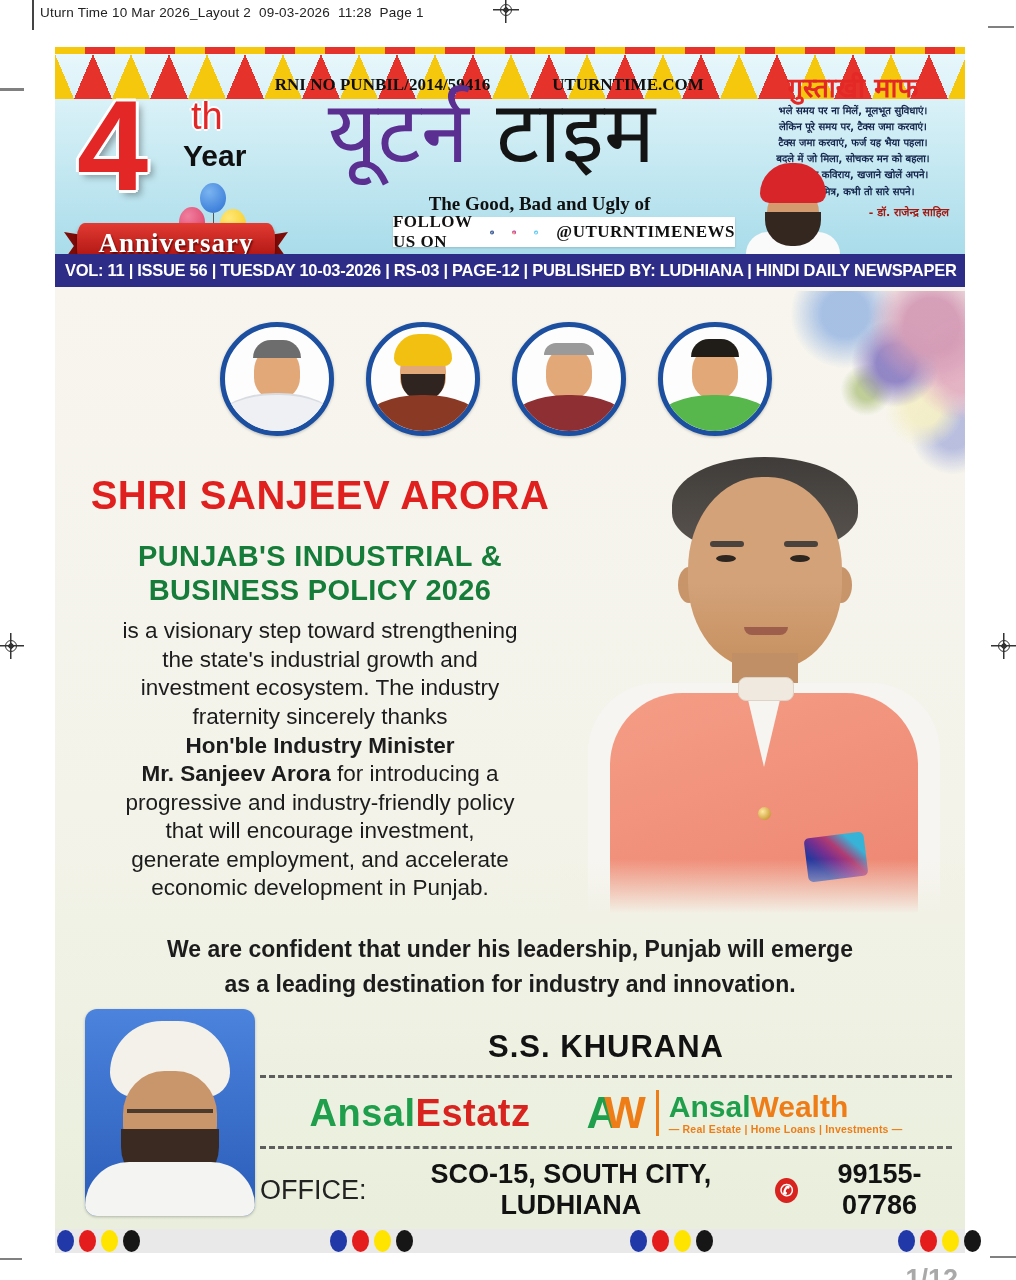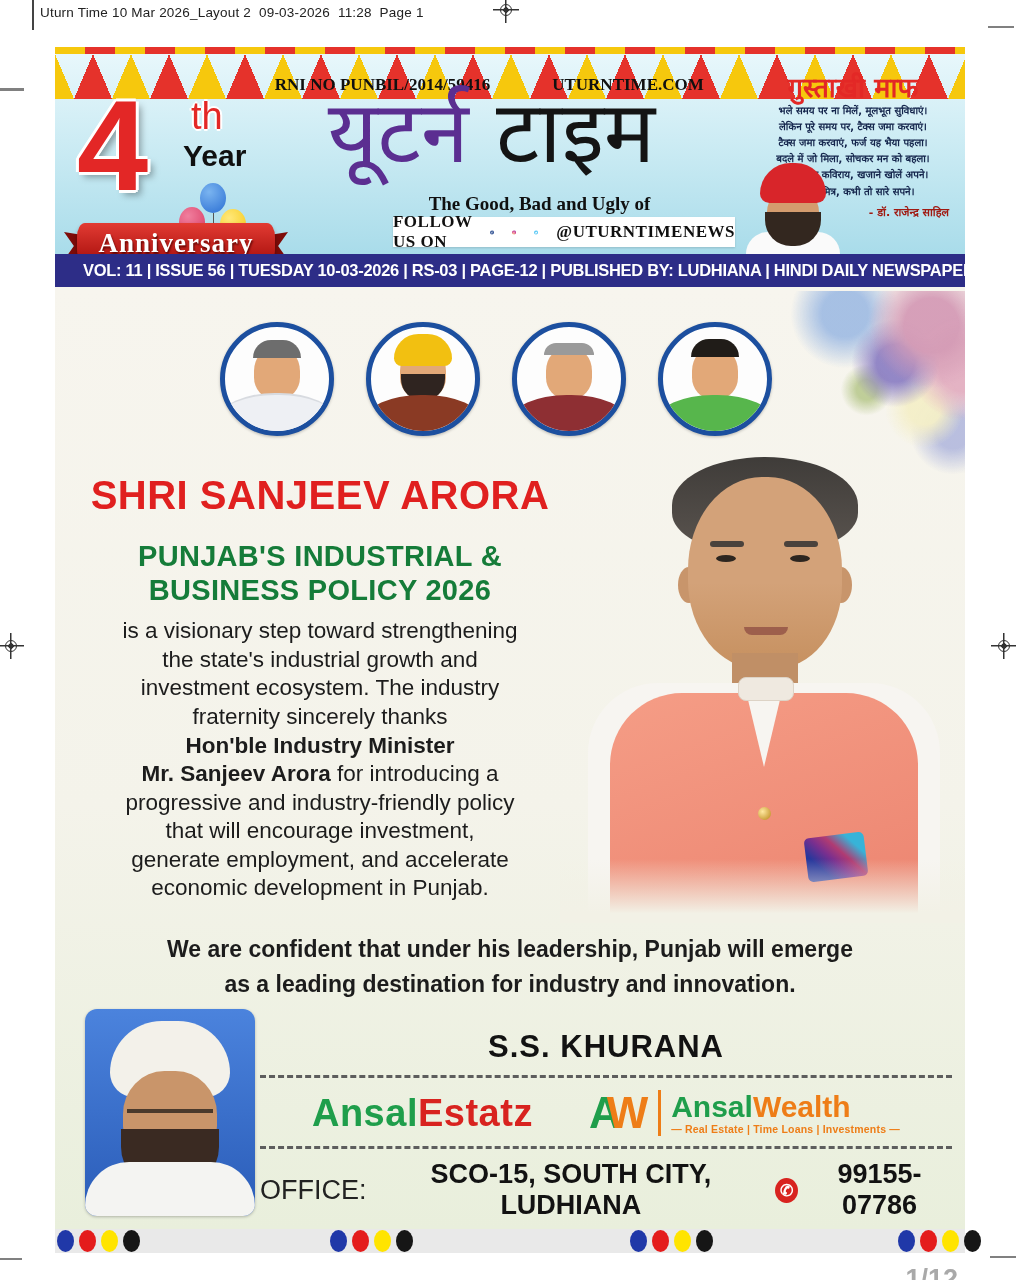--- a/index.html
+++ b/index.html
@@ -77,21 +77,21 @@
   .gk-author{margin-top:4px;padding-right:8px;text-align:right;font-size:11px;font-weight:700;color:#a01a12;}
 
   .sardar{position:absolute;left:688px;top:116px;width:100px;height:91px;}
   .sd-turban{position:absolute;left:50%;top:0;transform:translateX(-50%);width:66px;height:40px;background:#d8252a;border-radius:33px 33px 10px 10px;}
   .sd-face{position:absolute;left:50%;top:26px;transform:translateX(-50%);width:52px;height:50px;background:#d49c6e;border-radius:45%;}
   .sd-beard{position:absolute;left:50%;top:49px;transform:translateX(-50%);width:56px;height:34px;background:#33271f;border-radius:0 0 26px 26px;}
   .sd-shirt{position:absolute;left:50%;bottom:-4px;transform:translateX(-50%);width:94px;height:26px;background:#fafafa;border-radius:22px 22px 0 0;}
 
   
   .info-bar{position:absolute;left:0;top:207px;width:910px;height:33px;background:#2d2d87;
-    display:flex;align-items:center;justify-content:space-between;padding:0 28px;box-sizing:border-box;}
+    display:flex;align-items:center;justify-content:space-between;padding:0 10px;box-sizing:border-box;}
   .info-left{color:#fff;font-weight:bold;font-size:17px;letter-spacing:-.3px;white-space:nowrap;transform:scaleX(.97);transform-origin:left;}
   .info-right{color:#fff;font-weight:bold;font-size:17.5px;white-space:nowrap;}
 
   
   .article{position:absolute;left:0;top:240px;width:910px;height:942px;overflow:hidden;
     background:linear-gradient(180deg,#f7f5ee 0%,#f4f3ea 55%,#e9efdc 100%);}
   .floral{position:absolute;right:-6px;top:4px;width:180px;height:190px;filter:blur(.6px);opacity:.9;
     background:
       radial-gradient(circle at 78% 18%,rgba(209,146,176,.95) 0 13%,rgba(209,146,176,0) 30%),
       radial-gradient(circle at 58% 38%,rgba(124,110,190,.9) 0 12%,rgba(124,110,190,0) 28%),
@@ -359,21 +359,21 @@
       <div class="sign-block">
         <div class="sg-name">S.S. KHURANA</div>
         <div class="sg-dash"></div>
         <div class="logos">
           <div class="brand1"><span class="g">Ansal</span><span class="r">Estatz</span></div>
           <div class="brand2">
             <div class="aw"><span class="a">A</span><span class="w">W</span></div>
             <div class="aw-div"></div>
             <div class="bw-text">
               <div class="bw-name"><span class="g">Ansal</span><span class="o">Wealth</span></div>
-              <div class="bw-tag">— Real Estate | Time Loans | Investments —</div>
+              <div class="bw-tag">— Real Estate | Home Loans | Investments —</div>
             </div>
           </div>
         </div>
         <div class="sg-dash"></div>
         <div class="office">
           <span class="lbl">OFFICE:</span>
           <span class="b">SCO-15, SOUTH CITY, LUDHIANA</span>
           <span class="phone-icon">✆</span>
           <span class="b">99155-07786</span>
         </div>

